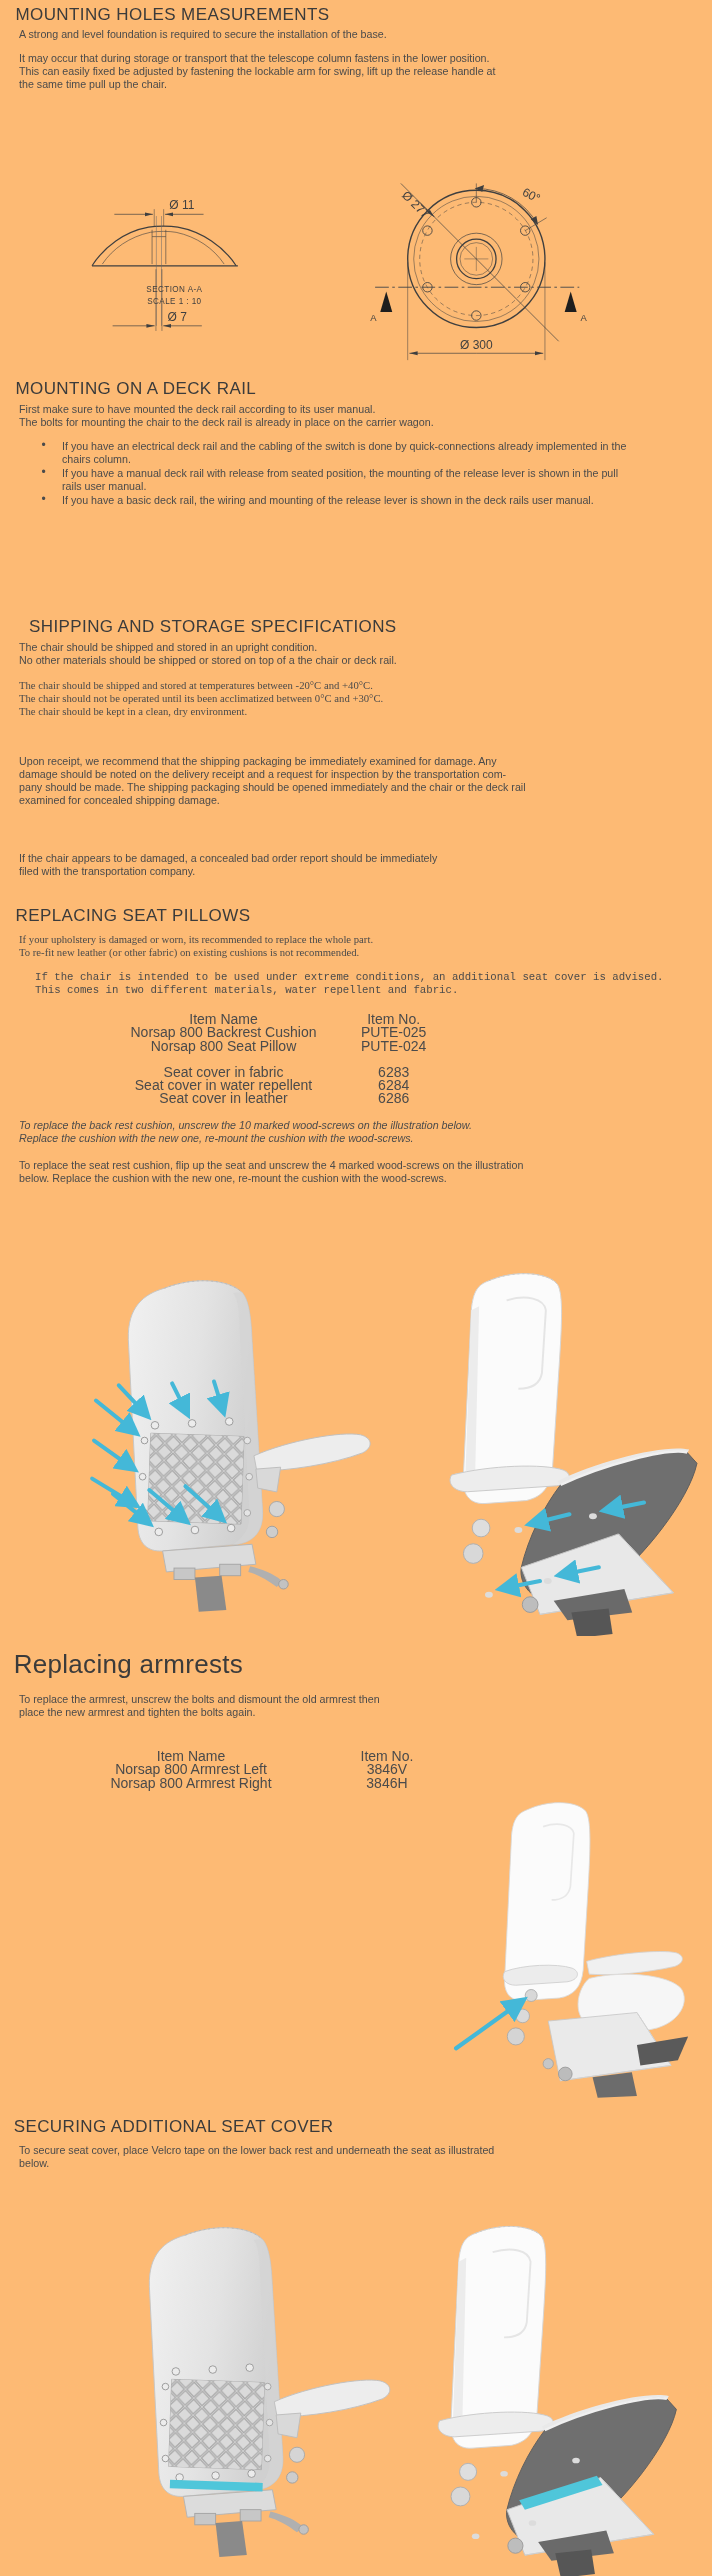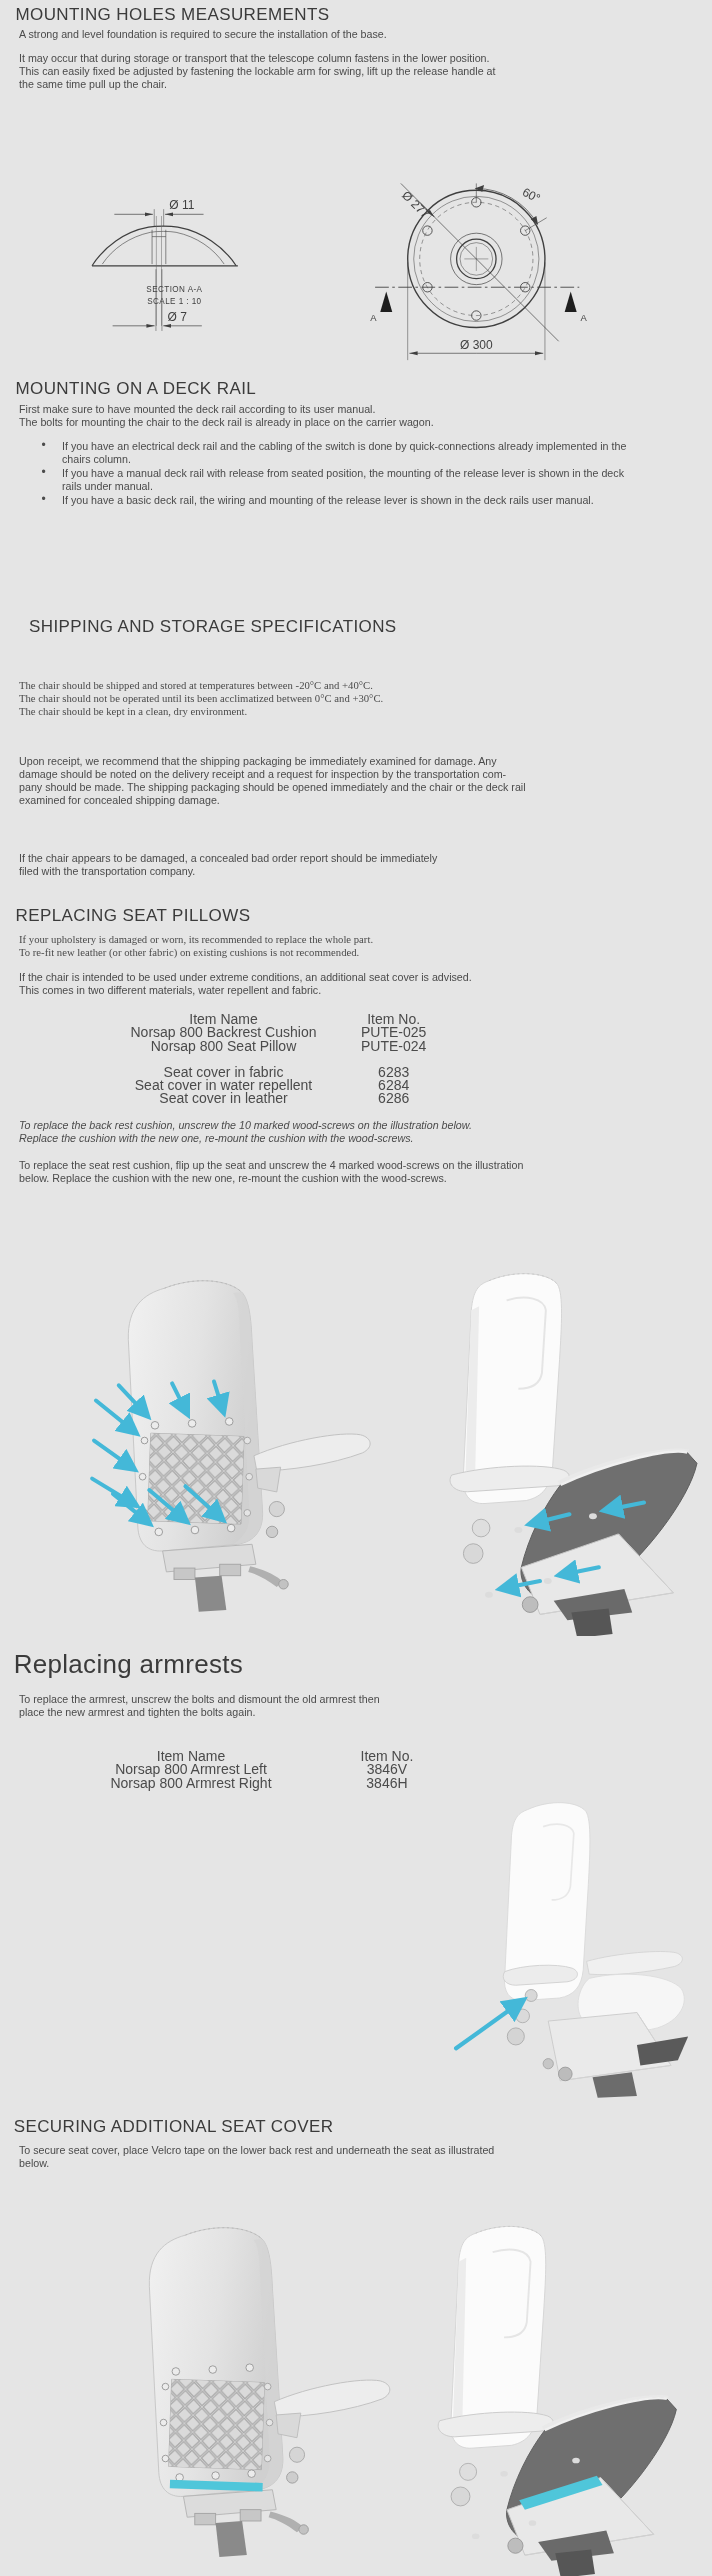--- a/index.html
+++ b/index.html
@@ -1,17 +1,17 @@
 <!DOCTYPE html>
 <html style="font-size:13.7px"><head>
 <meta charset="utf-8">
 <style>
   html,body { margin:0; padding:0; background:#ffffff; }
   #page {
-    position:relative; width:713px; height:2576px; background:#e5e5e5; overflow:hidden;
+    position:relative; width:713px; height:2576px; background:#fdba74; overflow:hidden;
     font-family:"Liberation Sans","DejaVu Sans",sans-serif; color:#4b4b4b;
   }
   .abs { position:absolute; }
   .h2 { font-size:17px; font-weight:300; letter-spacing:0.4px; color:#3b3b3b; white-space:nowrap; }
   .h1 { font-size:26px; font-weight:300; letter-spacing:0.3px; color:#3b3b3b; white-space:nowrap; }
   .body { font-size:10.7px; line-height:13px; color:#4b4b4b; }
   .line { white-space:nowrap; }
   ul.bullets { list-style:none; margin:0; padding:0; width:601px; }
   ul.bullets li { position:relative; padding-left:29px; margin-bottom:0.9px; }
   ul.bullets li::before { content:"\2022"; position:absolute; left:8.6px; top:-0.9px; font-size:12px; color:#4b4b4b; }
@@ -194,25 +194,29 @@
     <text x="595" y="164" font-size="11" text-anchor="middle">A</text>
   </svg>
 
   <div class="abs h2" style="left:15.5px; top:379px;">MOUNTING ON A DECK RAIL</div>
   <div class="abs body" style="left:19px; top:403px;">
     <div class="line">First make sure to have mounted the deck rail according to its user manual.</div>
     <div class="line">The bolts for mounting the chair to the deck rail is already in place on the carrier wagon.</div>
   </div>
   <ul class="bullets abs body" style="left:33px; top:440px;">
     <li>If you have an electrical deck rail and the cabling of the switch is done by quick-connections already implemented in the chairs column.</li>
-    <li>If you have a manual deck rail with release from seated position, the mounting of the release lever is shown in the deck rails under manual.</li>
+    <li>If you have a manual deck rail with release from seated position, the mounting of the release lever is shown in the pull rails user manual.</li>
     <li>If you have a basic deck rail, the wiring and mounting of the release lever is shown in the deck rails user manual.</li>
   </ul>
 
   <div class="abs h2" style="left:29px; top:617px;">SHIPPING AND STORAGE SPECIFICATIONS</div>
+  <div class="abs body" style="left:19px; top:641px;">
+    <div class="line">The chair should be shipped and stored in an upright condition.</div>
+    <div class="line">No other materials should be shipped or stored on top of a the chair or deck rail.</div>
+  </div>
   <div class="abs body" style="left:19px; top:679px;font-family:Liberation Serif, serif;">
     <div class="line">The chair should be shipped and stored at temperatures between -20°C and +40°C.</div>
     <div class="line">The chair should not be operated until its been acclimatized between 0°C and +30°C.</div>
     <div class="line">The chair should be kept in a clean, dry environment.</div>
   </div>
   <div class="abs body" style="left:19px; top:755px;">
     <div class="line">Upon receipt, we recommend that the shipping packaging be immediately examined for damage. Any</div>
     <div class="line">damage should be noted on the delivery receipt and a request for inspection by the transportation com-</div>
     <div class="line">pany should be made. The shipping packaging should be opened immediately and the chair or the deck rail</div>
     <div class="line">examined for concealed shipping damage.</div>
@@ -220,21 +224,21 @@
   <div class="abs body" style="left:19px; top:852px;">
     <div class="line">If the chair appears to be damaged, a concealed bad order report should be immediately</div>
     <div class="line">filed with the transportation company.</div>
   </div>
 
   <div class="abs h2" style="left:15.5px; top:906px;">REPLACING SEAT PILLOWS</div>
   <div class="abs body" style="left:19px; top:933px;font-family:Liberation Serif, serif;">
     <div class="line">If your upholstery is damaged or worn, its recommended to replace the whole part.</div>
     <div class="line">To re-fit new leather (or other fabric) on existing cushions is not recommended.</div>
   </div>
-  <div class="abs body" style="left:19px; top:971px;">
+  <div class="abs body" style="left:35px; top:971px;font-family:Liberation Mono, monospace;">
     <div class="line">If the chair is intended to be used under extreme conditions, an additional seat cover is advised.</div>
     <div class="line">This comes in two different materials, water repellent and fabric.</div>
   </div>
 
   <div class="abs itemtable" style="left:86px; top:1013px;">
     <div class="cell">Item Name</div>
     <div class="cell">Item No.</div>
     <div class="cell">Norsap 800 Backrest Cushion</div>
     <div class="cell">PUTE-025</div>
     <div class="cell">Norsap 800 Seat Pillow</div>

